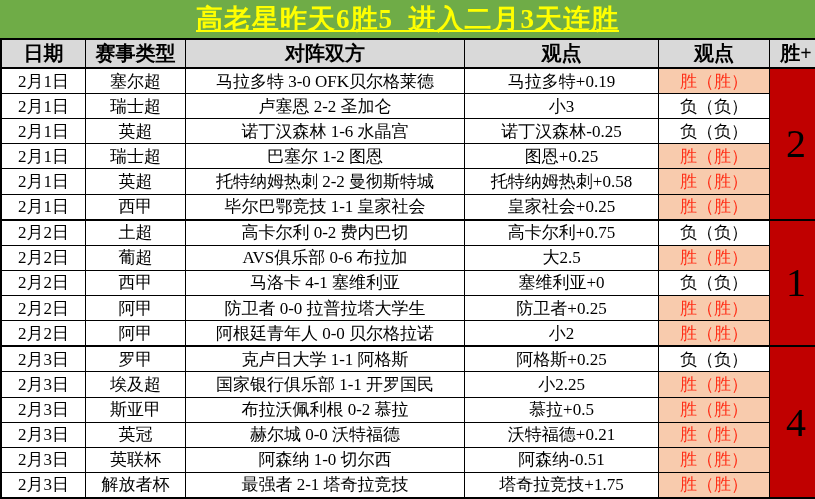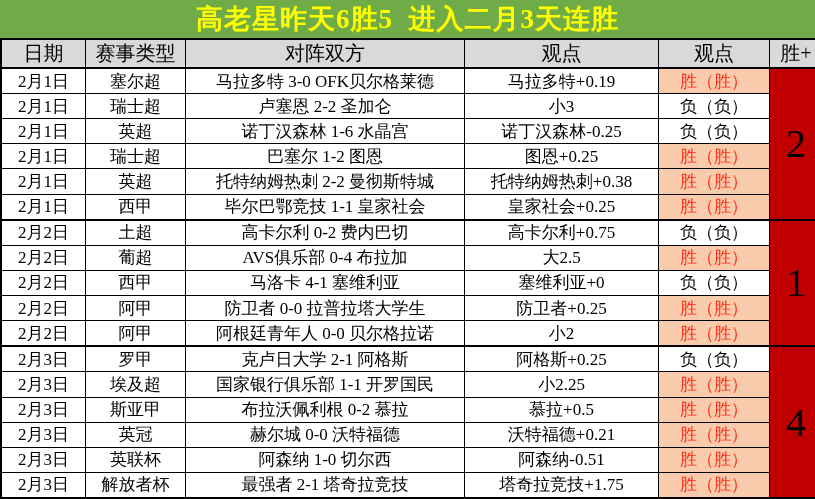--- a/index.html
+++ b/index.html
@@ -3,34 +3,34 @@
 <meta charset="utf-8">
 <style>
   html,body{margin:0;padding:0}
   body{
     width:815px;height:499px;overflow:hidden;background:#fff;
     font-family:"Liberation Serif","DejaVu Serif",serif;
   }
   .title-bar{
     height:38px;background:var(--title-bg,#6FAC47);color:var(--title-text,#FFFF00);
     font-size:27px;font-weight:bold;letter-spacing:1px;
-    display:flex;align-items:center;justify-content:center;white-space:pre;
+    display:flex;align-items:center;justify-content:center;white-space:pre;text-decoration:underline;
   }
   table{
     border-collapse:collapse;table-layout:fixed;width:815px;height:461px;
     border:2px solid var(--border,#000);
   }
   th,td{
     border:1px solid var(--border,#000);
     text-align:center;vertical-align:middle;
     padding:0;overflow:hidden;white-space:nowrap;color:#000;
   }
   th{
     background:var(--header-bg,#D9D9D9);
-    font-size:20px;font-weight:normal;height:25px;
+    font-size:20px;font-weight:bold;height:25px;
     border-bottom:2px solid var(--border,#000);
   }
   td{font-size:17px;background:#fff}
   .col0{width:83px}
   .col1{width:99px}
   .col2{width:278px}
   .col3{width:193px}
   .col4{width:110px}
   .col5{width:52px}
   td.win{background:var(--win-bg,#F8CBAD);color:var(--win-text,#FF2D16)}
@@ -83,42 +83,42 @@
           <td class="col0">2月1日</td>
           <td class="col1">瑞士超</td>
           <td class="col2">巴塞尔 1-2 图恩</td>
           <td class="col3">图恩+0.25</td>
           <td class="col4 win">胜（胜）</td>
         </tr>
         <tr>
           <td class="col0">2月1日</td>
           <td class="col1">英超</td>
           <td class="col2">托特纳姆热刺 2-2 曼彻斯特城</td>
-          <td class="col3">托特纳姆热刺+0.38</td>
+          <td class="col3">托特纳姆热刺+0.58</td>
           <td class="col4 win">胜（胜）</td>
         </tr>
         <tr>
           <td class="col0">2月1日</td>
           <td class="col1">西甲</td>
           <td class="col2">毕尔巴鄂竞技 1-1 皇家社会</td>
           <td class="col3">皇家社会+0.25</td>
           <td class="col4 win">胜（胜）</td>
         </tr>
         <tr class="group-start">
           <td class="col0">2月2日</td>
           <td class="col1">土超</td>
           <td class="col2">高卡尔利 0-2 费内巴切</td>
           <td class="col3">高卡尔利+0.75</td>
           <td class="col4">负（负）</td>
           <td rowspan="5" class="col5 wins">1</td>
         </tr>
         <tr>
           <td class="col0">2月2日</td>
           <td class="col1">葡超</td>
-          <td class="col2">AVS俱乐部 0-4 布拉加</td>
+          <td class="col2">AVS俱乐部 0-6 布拉加</td>
           <td class="col3">大2.5</td>
           <td class="col4 win">胜（胜）</td>
         </tr>
         <tr>
           <td class="col0">2月2日</td>
           <td class="col1">西甲</td>
           <td class="col2">马洛卡 4-1 塞维利亚</td>
           <td class="col3">塞维利亚+0</td>
           <td class="col4">负（负）</td>
         </tr>
@@ -132,21 +132,21 @@
         <tr>
           <td class="col0">2月2日</td>
           <td class="col1">阿甲</td>
           <td class="col2">阿根廷青年人 0-0 贝尔格拉诺</td>
           <td class="col3">小2</td>
           <td class="col4 win">胜（胜）</td>
         </tr>
         <tr class="group-start">
           <td class="col0">2月3日</td>
           <td class="col1">罗甲</td>
-          <td class="col2">克卢日大学 2-1 阿格斯</td>
+          <td class="col2">克卢日大学 1-1 阿格斯</td>
           <td class="col3">阿格斯+0.25</td>
           <td class="col4">负（负）</td>
           <td rowspan="6" class="col5 wins">4</td>
         </tr>
         <tr>
           <td class="col0">2月3日</td>
           <td class="col1">埃及超</td>
           <td class="col2">国家银行俱乐部 1-1 开罗国民</td>
           <td class="col3">小2.25</td>
           <td class="col4 win">胜（胜）</td>

